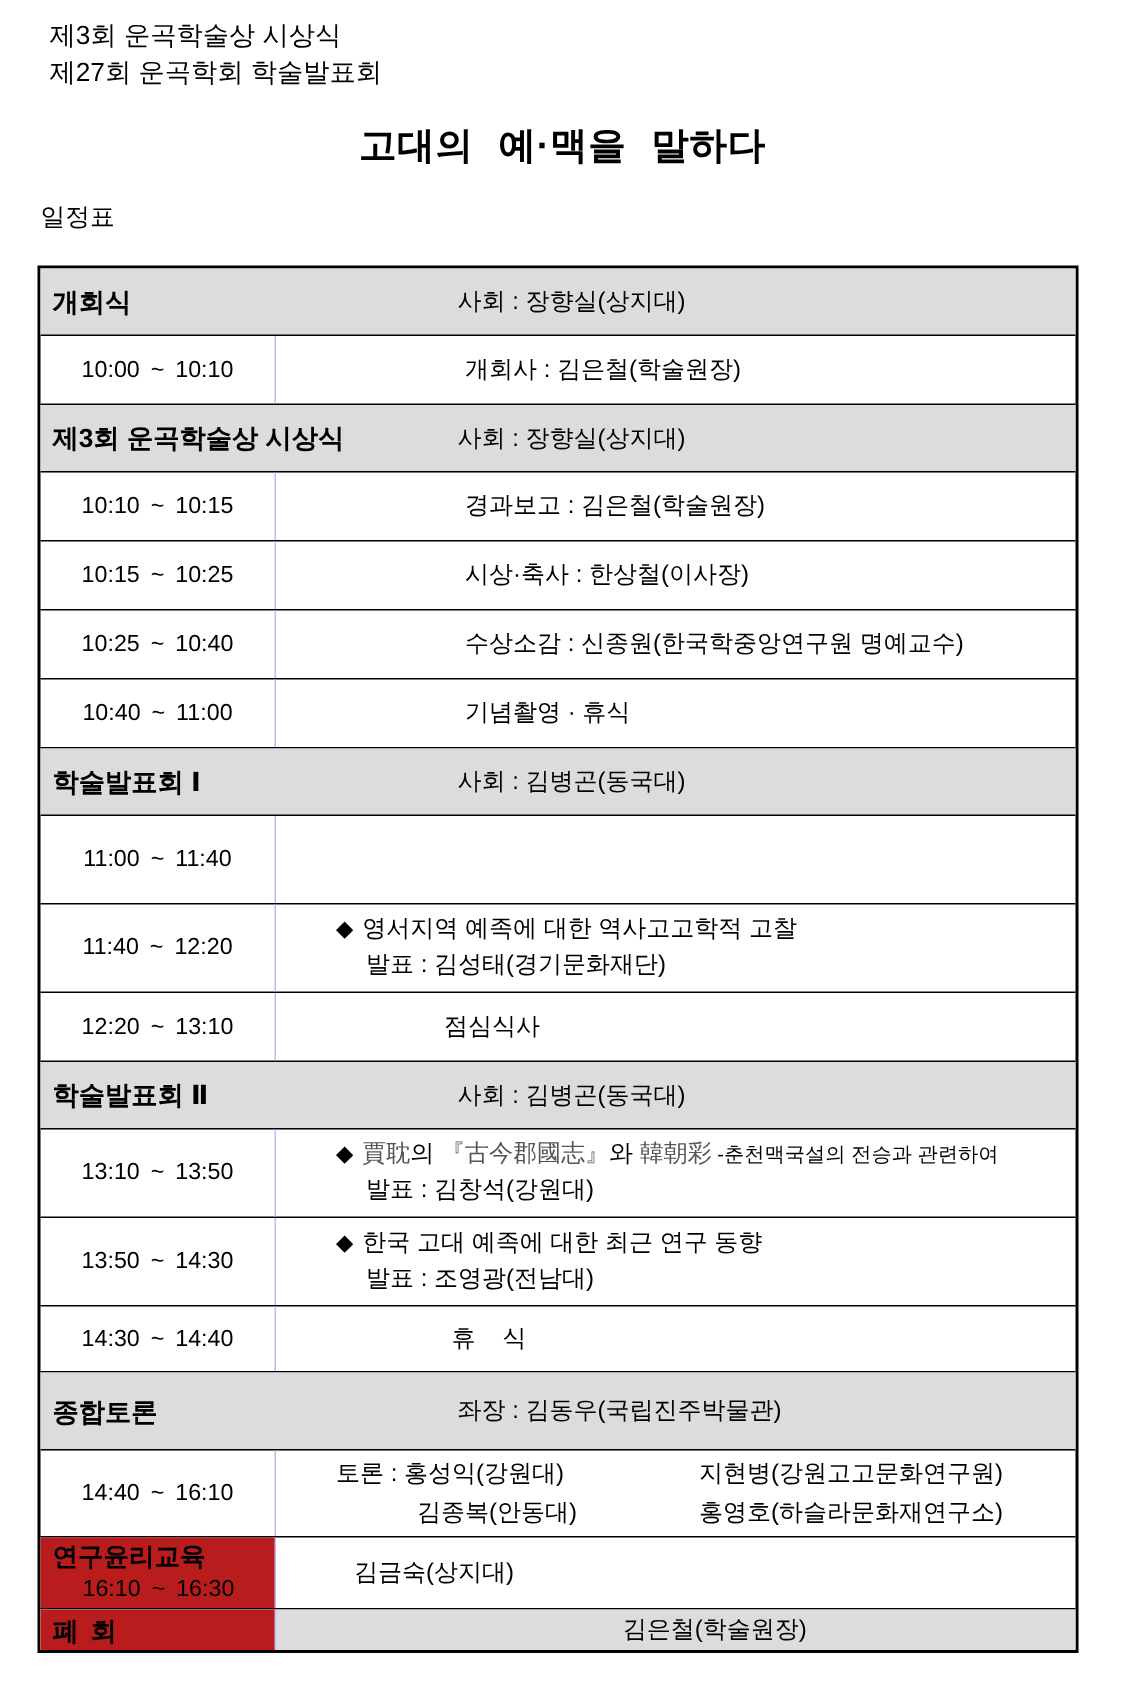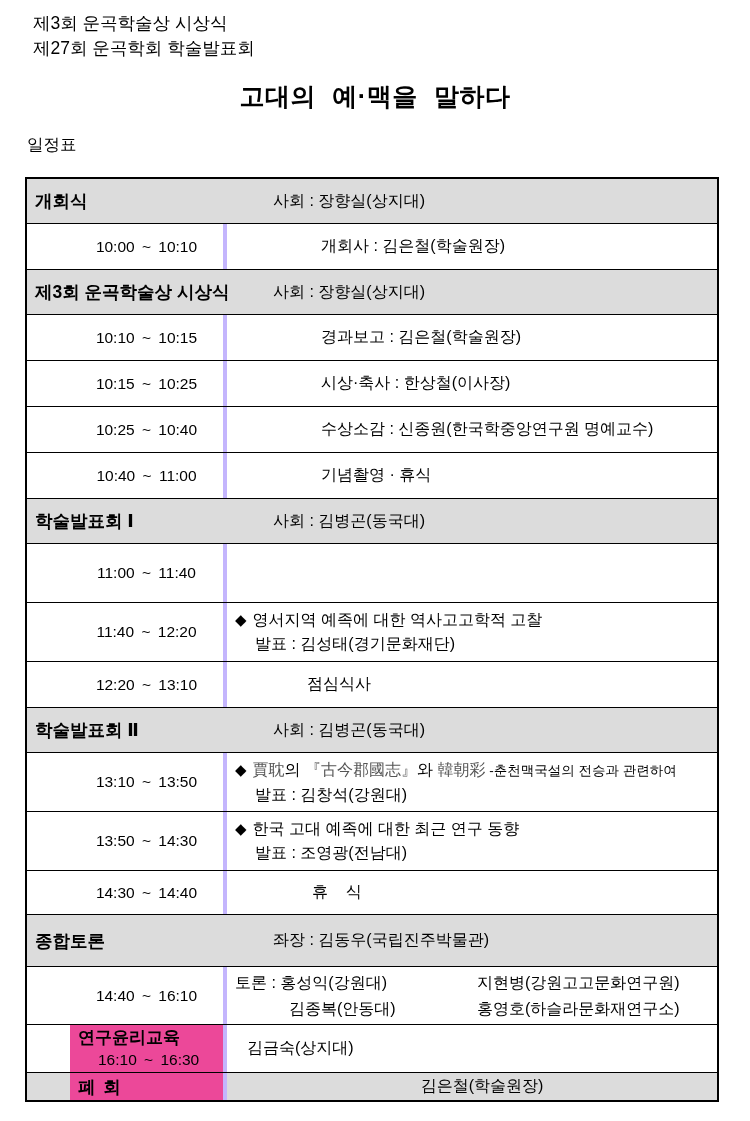--- a/index.html
+++ b/index.html
@@ -9,27 +9,27 @@
   }
   .bind{white-space:pre-wrap;}
   
   .doc-head{position:absolute;left:33px;top:11px;font-size:17.5px;line-height:25px;}
   .doc-title{position:absolute;left:0;top:80px;width:750px;text-align:center;
     font-size:25px;font-weight:700;letter-spacing:.5px;word-spacing:9px;}
   .sched-label{position:absolute;left:27px;top:134px;font-size:16.5px;}
   
   .sched-table{position:absolute;left:25px;top:177px;width:694px;
     border:2px solid #000;box-sizing:border-box;background:#fff;}
-  .row{display:flex;border-bottom:1px solid #000;box-sizing:border-box;position:relative;}
+  .row{display:flex;border-bottom:1px solid #000;box-sizing:border-box;position:relative;gap:32px;}
   .row:last-child{border-bottom:none;text-align:center;}
   .gray{background:#dcdcdc;}
   
-  .time-cell{width:157px;flex:0 0 157px;border-right:4px solid #c4b5fd;box-sizing:border-box;
-    display:flex;align-items:center;justify-content:center;font-size:15.5px;word-spacing:3px;margin-left:43px;}
-  .time-cell.gray-cell{background:#ec4899;}
+  .time-cell{width:157px;flex:0 0 157px;border-right:1px solid #c4b5fd;box-sizing:border-box;
+    display:flex;align-items:center;justify-content:center;font-size:15.5px;word-spacing:3px;}
+  .time-cell.gray-cell{background:#b91c1c;}
   
   .content-cell{flex:1;display:flex;flex-direction:column;justify-content:center;
     font-size:16px;box-sizing:border-box;}
   .indent{padding-left:94px;}
   .pl8{padding-left:20px;}
   
   .r-section{align-items:center;}
   .sec-label{font-size:17.5px;font-weight:700;padding-left:8px;width:238px;flex:0 0 238px;box-sizing:content-box;}
   .sec-detail{font-size:16px;}
   

